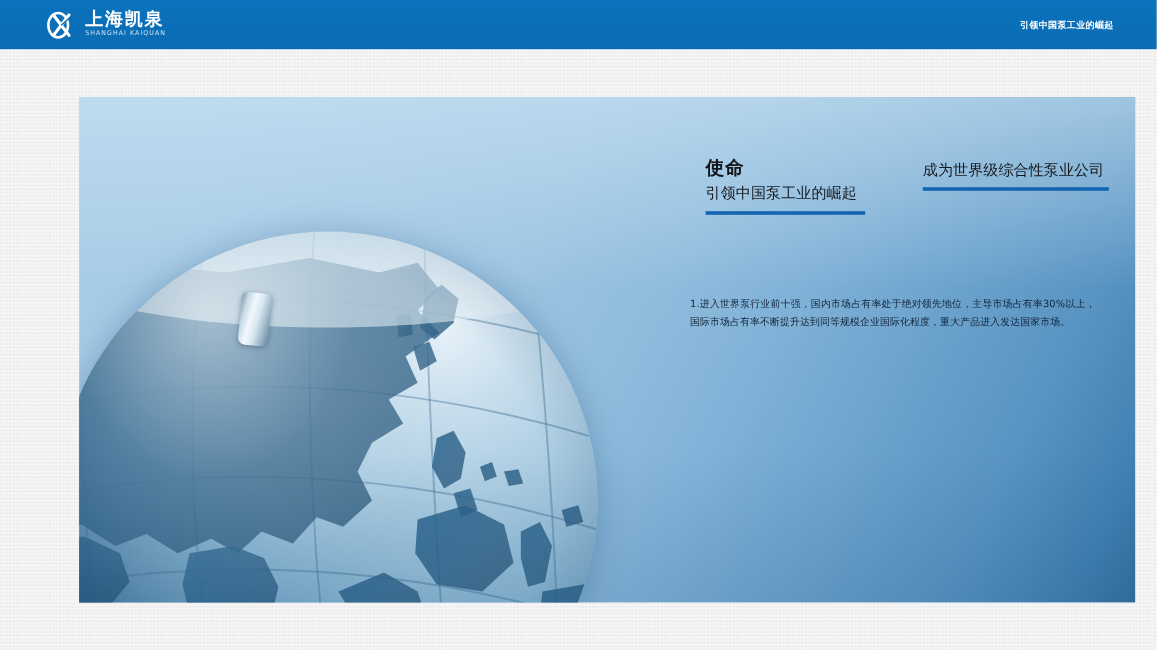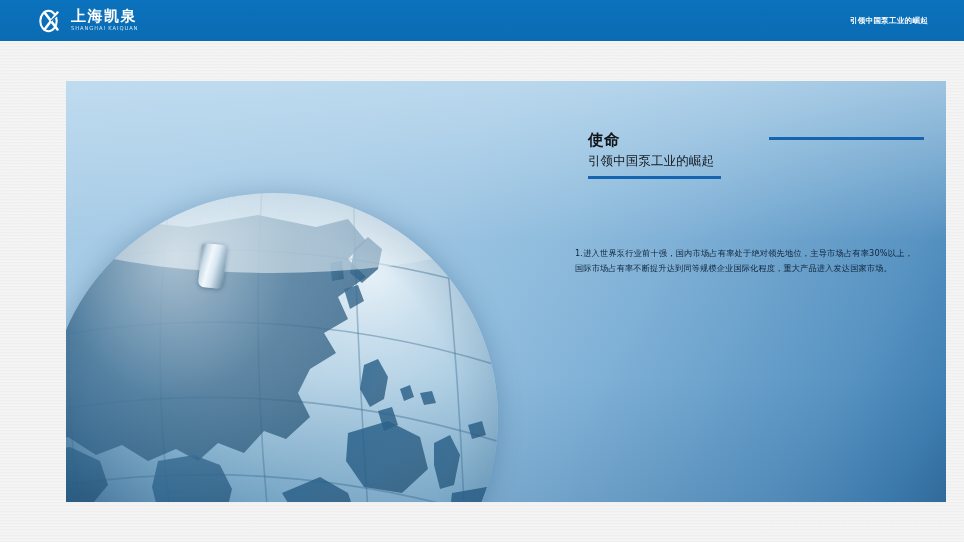--- a/index.html
+++ b/index.html
@@ -374,20 +374,21 @@
 
     <div class="headings">
 
       <div class="heading-block mission">
         <div class="heading-title">使命</div>
         <div class="heading-sub">引领中国泵工业的崛起</div>
         <div class="heading-rule"></div>
       </div>
 
       <div class="heading-block goal">
+        <div class="heading-sub">成为世界级综合性泵业公司</div>
         <div class="heading-rule"></div>
       </div>
 
     </div>
 
     <div class="body-copy">
       <p class="body-para">1.进入世界泵行业前十强，国内市场占有率处于绝对领先地位，主导市场占有率30%以上，国际市场占有率不断提升达到同等规模企业国际化程度，重大产品进入发达国家市场。</p>
     </div>
 
   </div>

